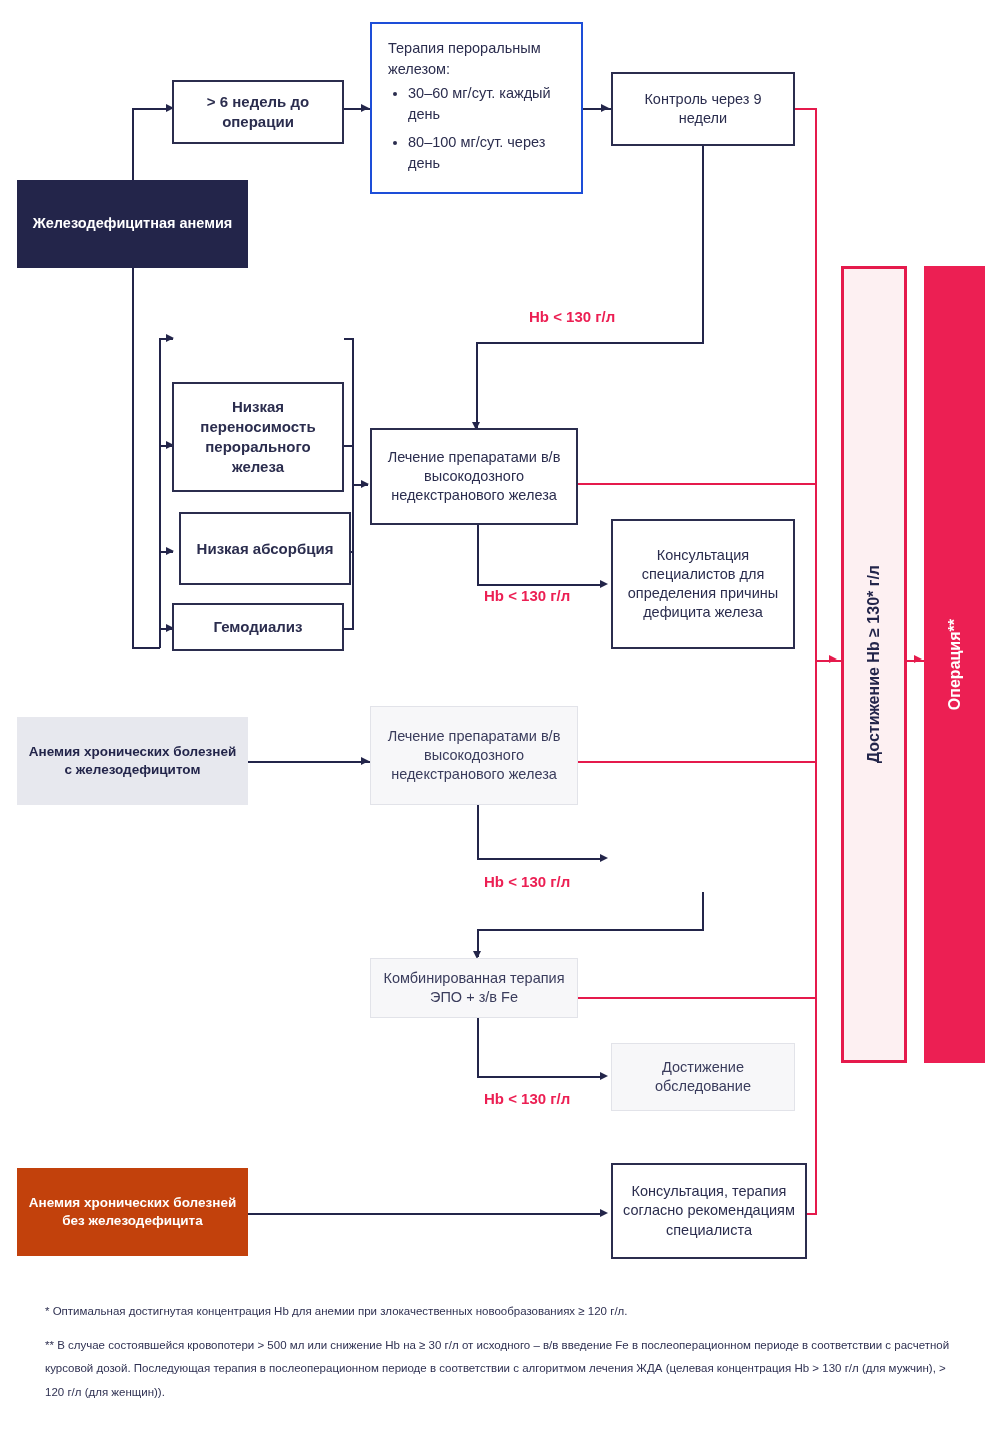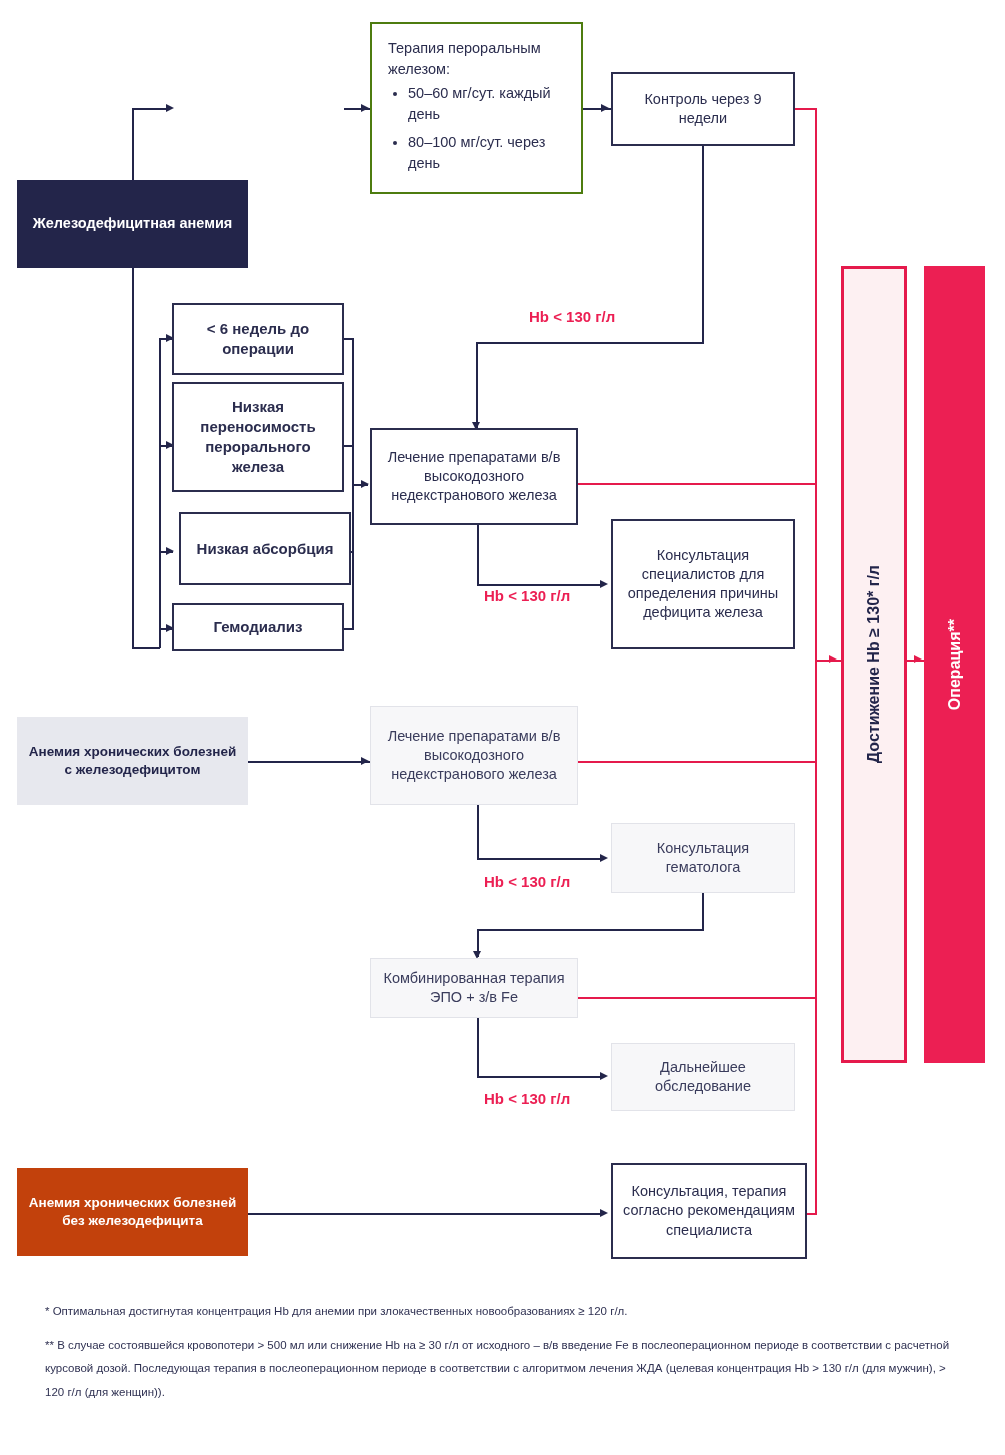--- a/index.html
+++ b/index.html
@@ -66,21 +66,21 @@
     background: #f7f7f9;
     border: 1.5px solid #e2e3e9;
     color: #3a3c5c;
     font-size: 14.5px;
     font-weight: 400;
   }
   
   .bulletbox {
     position: absolute;
     background: #ffffff;
-    border: 2px solid #4d7c0f;
+    border: 2px solid #1d4ed8;
     color: #2b2d4e;
     font-size: 14.5px;
     padding: 14px 16px 10px 16px;
     line-height: 1.42;
   }
   .bulletbox .hd { margin: 0 0 4px 0; }
   .bulletbox ul { margin: 4px 0 0 0; padding-left: 20px; }
   .bulletbox li { margin-bottom: 8px; }
   .bulletbox li:last-child { margin-bottom: 18px; }
 
@@ -229,40 +229,40 @@
   <div class="pl h" style="left:578px; top:997px; width:239px;"></div>
 
   <div class="pl h" style="left:795px; top:1213px; width:22px;"></div>
 
   <div class="pl h" style="left:815px; top:660px; width:26px;"></div>
   <div class="arrow right pinkar" style="left:829px; top:655px;"></div>
 
   <div class="pl h" style="left:906px; top:660px; width:20px;"></div>
   <div class="arrow right pinkar" style="left:914px; top:655px;"></div>
 
+  <div class="node nb bold" style="left:172px; top:80px; width:172px; height:64px;">
+    <span>&gt; 6 недель до операции</span>
+  </div>
 
   <div class="bulletbox" style="left:370px; top:22px; width:213px; height:172px;">
     <div class="hd">Терапия пероральным железом:</div>
     <ul>
-      <li>50–60 мг/сут. каждый день</li>
+      <li>30–60 мг/сут. каждый день</li>
       <li>80–100 мг/сут. через день</li>
     </ul>
   </div>
 
   <div class="node nb" style="left:611px; top:72px; width:184px; height:74px;">
     <span>Контроль через 9 недели</span>
   </div>
 
   <div class="node navy" style="left:17px; top:180px; width:231px; height:88px;">
     <span>Железодефицитная анемия</span>
   </div>
 
-  <div class="node nb bold" style="left:172px; top:303px; width:172px; height:72px;">
-    <span>&lt; 6 недель до операции</span>
-  </div>
 
   <div class="node nb bold" style="left:172px; top:382px; width:172px; height:110px;">
     <span>Низкая переносимость перорального железа</span>
   </div>
 
   <div class="node nb bold" style="left:179px; top:512px; width:172px; height:73px;">
     <span>Низкая абсорбция</span>
   </div>
 
   <div class="node nb bold" style="left:172px; top:603px; width:172px; height:48px;">
@@ -278,30 +278,27 @@
   </div>
 
   <div class="node lgrey" style="left:17px; top:717px; width:231px; height:88px;">
     <span>Анемия хронических болезней с железодефицитом</span>
   </div>
 
   <div class="node faint" style="left:370px; top:706px; width:208px; height:99px;">
     <span>Лечение препаратами в/в высокодозного недекстранового железа</span>
   </div>
 
-  <div class="node faint" style="left:611px; top:823px; width:184px; height:70px;">
-    <span>Консультация гематолога</span>
-  </div>
 
   <div class="node faint" style="left:370px; top:958px; width:208px; height:60px;">
     <span>Комбинированная терапия ЭПО + з/в Fe</span>
   </div>
 
   <div class="node faint" style="left:611px; top:1043px; width:184px; height:68px;">
-    <span>Дальнейшее обследование</span>
+    <span>Достижение обследование</span>
   </div>
 
   <div class="node slate" style="left:17px; top:1168px; width:231px; height:88px;">
     <span>Анемия хронических болезней без железодефицита</span>
   </div>
 
   <div class="node nb" style="left:611px; top:1163px; width:196px; height:96px;">
     <span>Консультация, терапия согласно рекомендациям специалиста</span>
   </div>
 

